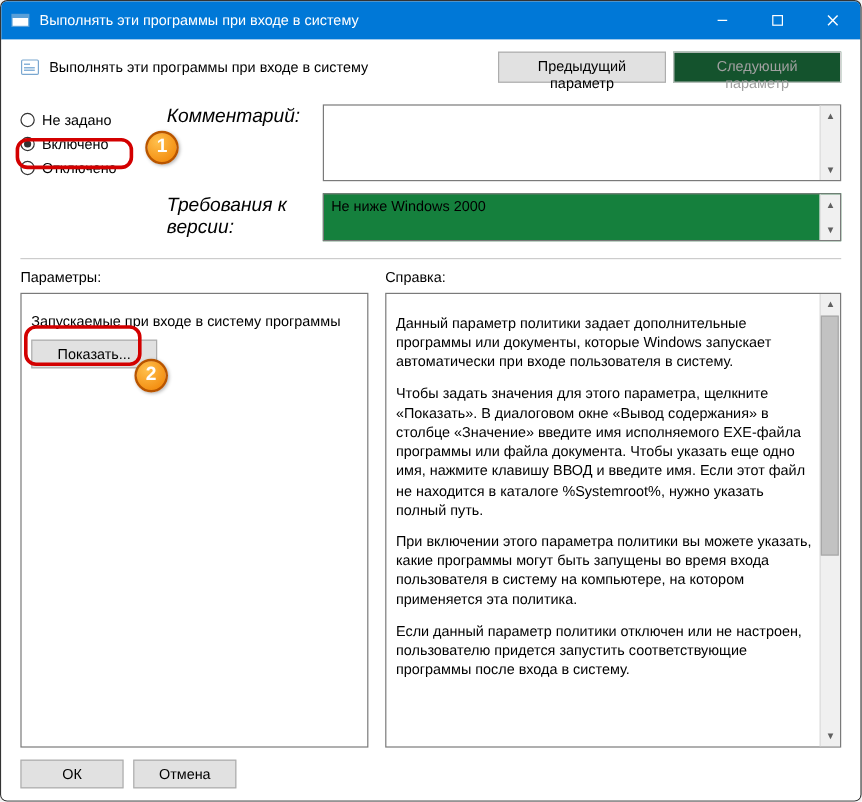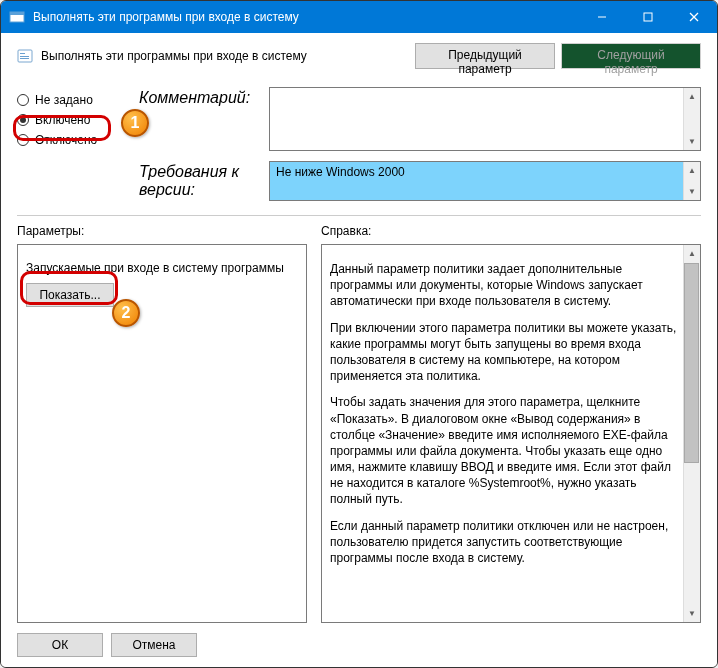--- a/index.html
+++ b/index.html
@@ -136,21 +136,21 @@
   }
   .info-label { font-size: 16px; padding-top: 2px; font-style: italic; }
   .textarea-box {
     border: 1px solid #7a7a7a;
     background: #fff;
     height: 64px;
     position: relative;
   }
   .req-box {
     border: 1px solid #7a7a7a;
-    background: #7dd3fc;
+    background: #15803d;
     height: 40px;
     padding: 3px 6px;
     font-size: 12px;
     position: relative;
   }
   .vscroll, .vscroll-sm {
     position: absolute;
     right: 0; top: 0; bottom: 0;
     width: 17px;
     background: #f0f0f0;
@@ -189,21 +189,21 @@
     border: 1px solid #7a7a7a;
     background: #fff;
     flex: 1;
     padding: 16px 22px 8px 8px;
     position: relative;
     font-size: 12px;
     overflow: hidden;
   }
   .show-btn {
     margin-top: 8px;
-    width: 88px;
+    width: 105px;
     height: 24px;
     font-size: 12px;
     background: #e1e1e1;
     border: 1px solid #adadad;
   }
   .red-oval-show {
     position: absolute;
     border: 3px solid #d30000;
     border-radius: 10px;
     left: 2px; top: 26px;
@@ -327,22 +327,22 @@
         <div>Запускаемые при входе в систему программы</div>
         <button class="btn show-btn">Показать...</button>
         <div class="red-oval-show"></div>
         <div class="annot annot-2">2</div>
       </div>
     </div>
     <div class="pane pane-right">
       <div class="pane-label">Справка:</div>
       <div class="pane-box help-text">
         <p>Данный параметр политики задает дополнительные программы или документы, которые Windows запускает автоматически при входе пользователя в систему.</p>
+        <p>Чтобы задать значения для этого параметра, щелкните «Показать». В диалоговом окне «Вывод содержания» в столбце «Значение» введите имя исполняемого EXE-файла программы или файла документа. Чтобы указать еще одно имя, нажмите клавишу ВВОД и введите имя. Если этот файл не находится в каталоге %Systemroot%, нужно указать полный путь.</p>
         <p>При включении этого параметра политики вы можете указать, какие программы могут быть запущены во время входа пользователя в систему на компьютере, на котором применяется эта политика.</p>
-        <p>Чтобы задать значения для этого параметра, щелкните «Показать». В диалоговом окне «Вывод содержания» в столбце «Значение» введите имя исполняемого EXE-файла программы или файла документа. Чтобы указать еще одно имя, нажмите клавишу ВВОД и введите имя. Если этот файл не находится в каталоге %Systemroot%, нужно указать полный путь.</p>
         <p>Если данный параметр политики отключен или не настроен, пользователю придется запустить соответствующие программы после входа в систему.</p>
         <div class="vscroll">
           <div class="arrow">▲</div>
           <div class="track"></div>
           <div class="arrow">▼</div>
         </div>
         <div class="thumb"></div>
       </div>
     </div>
   </div>

